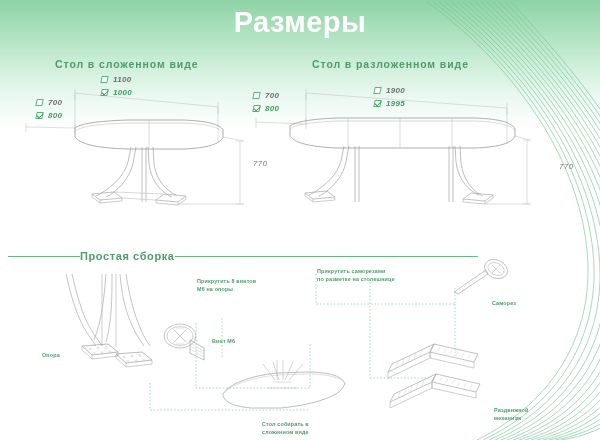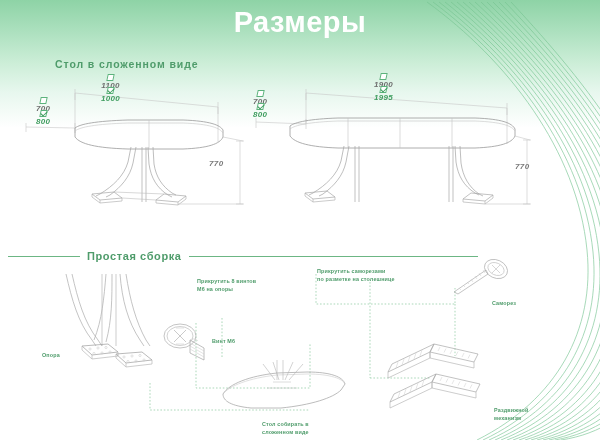--- a/index.html
+++ b/index.html
@@ -30,55 +30,55 @@
   .sec-head{
     position:absolute;z-index:3;
     font-size:10.5px;font-weight:bold;color:#4f9c6b;letter-spacing:0.9px;
   }
   #head-folded{left:55px;top:58px;}
   #head-unfolded{left:312px;top:58px;}
 
   
   .divider{
     position:absolute;left:8px;top:250px;width:470px;height:12px;z-index:3;
-    display:flex;align-items:center;gap:7px;
+    display:flex;align-items:center;
   }
   .divider .rule{flex:0 0 auto;height:1px;background:#6cb684;}
   .divider .rule.l{width:72px;}
   .divider .rule.r{flex:1 1 auto;}
   .divider .dv-label{
     font-size:11px;font-weight:bold;color:#4f9c6b;letter-spacing:0.6px;white-space:nowrap;
   }
 
   
   .opts{position:absolute;z-index:4;}
-  .opt{display:flex;align-items:center;height:11px;margin-bottom:2px;flex-direction:column;}
+  .opt{display:flex;align-items:center;gap:5px;height:11px;margin-bottom:2px;}
   .box{
     width:7px;height:7px;border:1px solid #5cb37c;box-sizing:border-box;
     transform:skewX(-12deg);background:#fff;flex:0 0 auto;position:relative;
   }
   .box.checked{background:#ffffff;}
   .box.checked::after{
     content:"";position:absolute;left:1px;top:-1px;width:3px;height:5px;
     border:solid #3f9d5f;border-width:0 1.2px 1.2px 0;transform:rotate(40deg);
   }
   .opt .val{
     font-size:8px;font-style:italic;font-weight:bold;color:#6f6f6f;
     letter-spacing:0.3px;white-space:nowrap;
   }
   .opt.sel .val{color:#3f9d5f;}
 
   #opts-folded-w{left:101px;top:74px;}
   #opts-folded-d{left:36px;top:97px;}
-  #opts-unfolded-w{left:374px;top:73px;}
+  #opts-unfolded-w{left:374px;top:85px;}
   #opts-unfolded-d{left:253px;top:90px;}
 
   .dimtext{
-    position:absolute;z-index:4;font-size:8px;font-style:italic;font-weight:bold;
-    color:#7a7a7a;letter-spacing:0.4px;
+    position:absolute;z-index:4;font-size:8px;font-style:italic;font-weight:normal;
+    color:#7a7a7a;letter-spacing:0.4px;margin-left:44px;
   }
   #h-folded{left:209px;top:159px;}
   #h-unfolded{left:515px;top:162px;}
 
   
   .callout{
     position:absolute;z-index:4;font-size:5.4px;color:#4f9c6b;
     line-height:1.5;letter-spacing:0.15px;white-space:pre-line;font-weight:bold;
   }
   #cal-screws{left:197px;top:277px;}
@@ -193,20 +193,21 @@
       <span class="val">700</span>
     </div>
     <div class="opt sel">
       <span class="box checked"></span>
       <span class="val">800</span>
     </div>
   </div>
 
   <div class="dimtext" id="h-folded">770</div>
 
+  <div class="sec-head" id="head-unfolded">Стол в разложенном виде</div>
 
   <svg class="art" style="left:240px;top:84px;" width="300" height="128" viewBox="0 0 300 128">
     <g fill="none" stroke="#b9b9b9" stroke-width="0.7" stroke-linejoin="round">
 
       <g stroke="#c8c8c8" stroke-width="0.6">
         <path d="M 66 9 L 267 24"></path>
         <path d="M 66 5 L 66 16"></path>
         <path d="M 267 19 L 267 31"></path>
         <path d="M 66 9 L 66 40"></path>
         <path d="M 267 24 L 267 60"></path>

